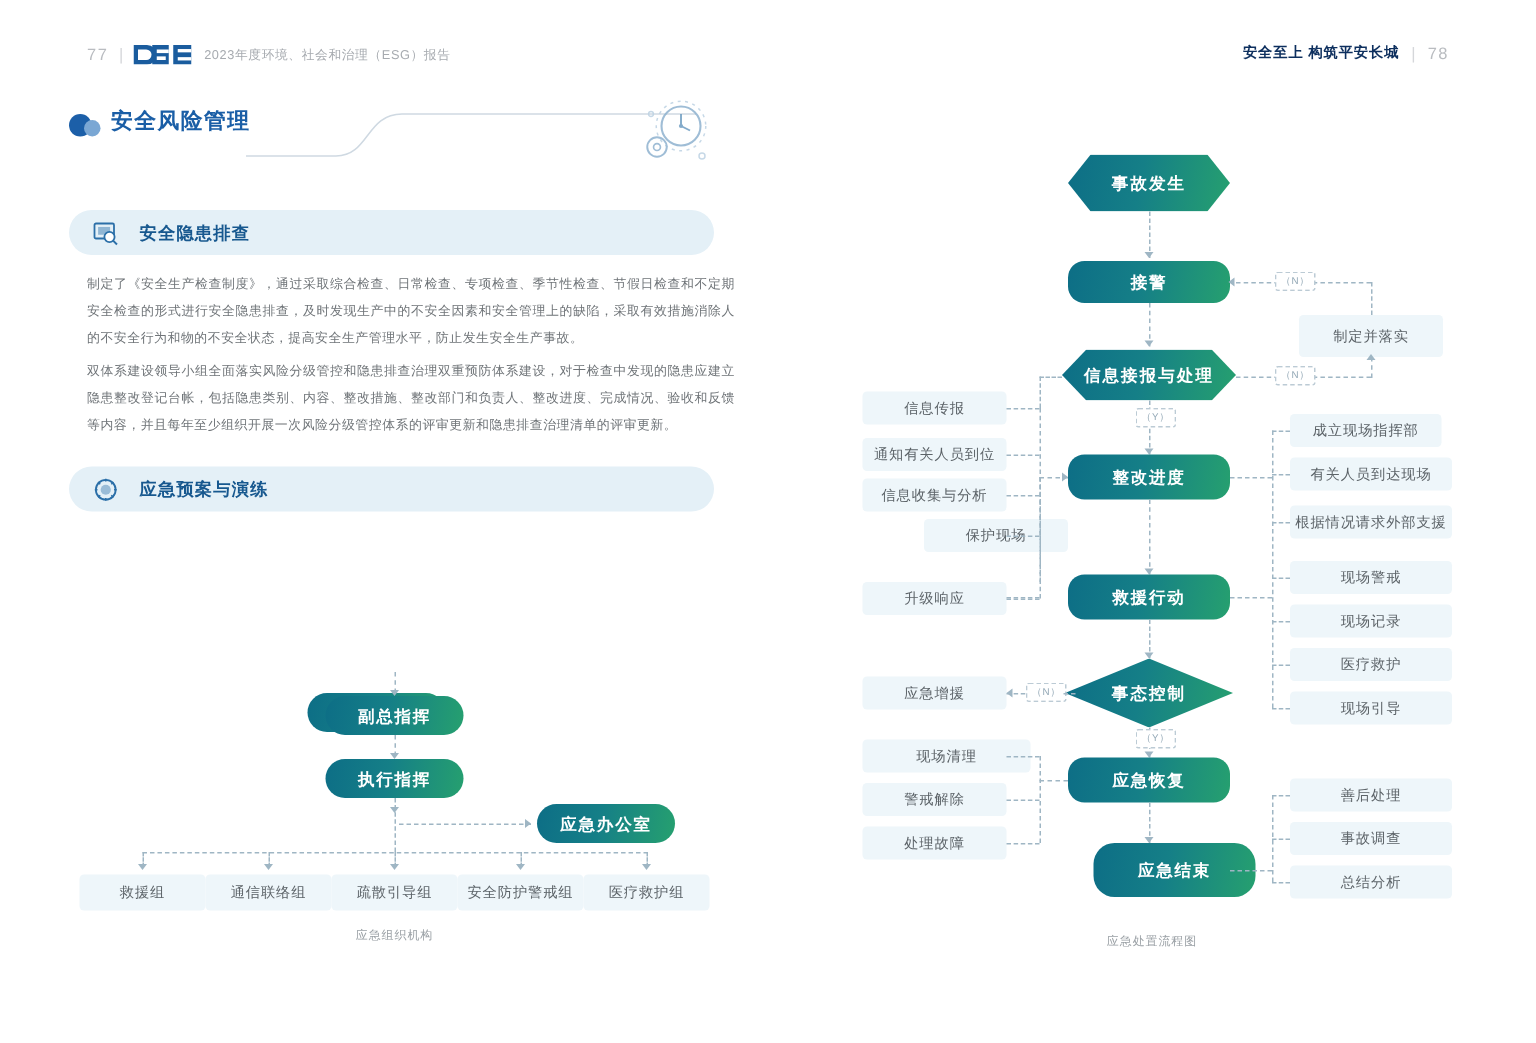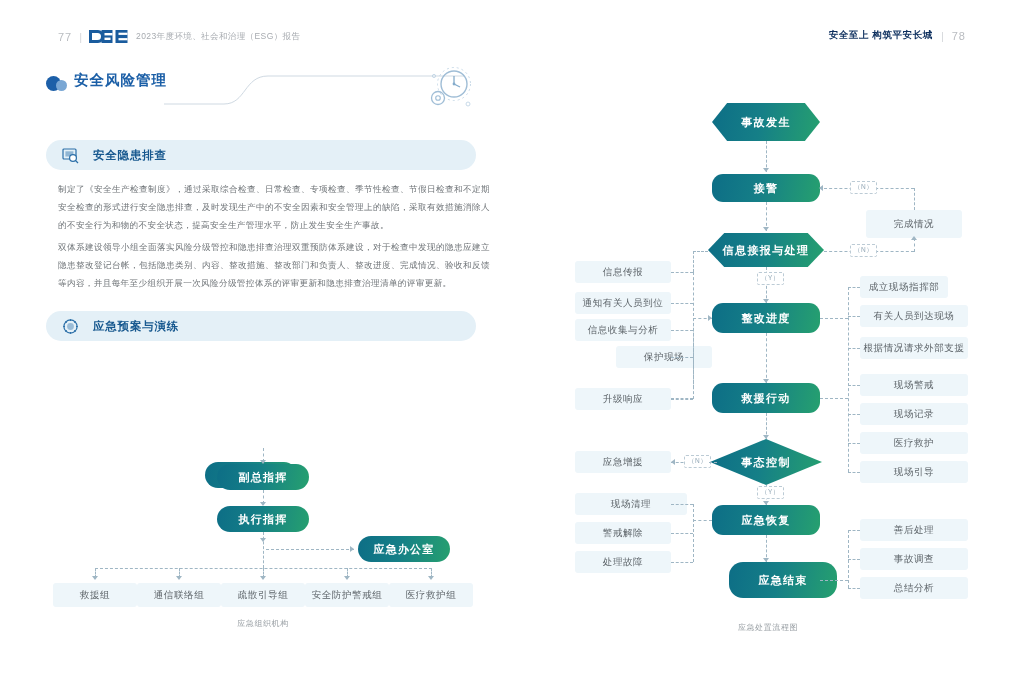--- a/index.html
+++ b/index.html
@@ -242,21 +242,21 @@
       <div class="vdash" style="left:254px; top:485px; height:20px;"></div>
       <div class="yn" style="left:245px; top:486px;">（Y）</div>
       <div class="arrow-d" style="left:251px; top:501px;"></div>
 
       <div class="gbox" style="left:200px; top:505px; width:108px; height:30px;">应急恢复</div>
       <div class="vdash" style="left:254px; top:535px; height:27px;"></div>
       <div class="arrow-d" style="left:251px; top:558px;"></div>
 
       <div class="gbox round" style="left:200px; top:562px; width:108px; height:36px;margin-left:17px;">应急结束</div>
 
-      <div class="lbox" style="left:354px; top:210px; width:96px; height:28px;">完成情况</div>
+      <div class="lbox" style="left:354px; top:210px; width:96px; height:28px;">制定并落实</div>
       <div class="vdash" style="left:402px; top:238px; height:14px;"></div>
       <div class="hdash" style="left:312px; top:251px; width:90px;"></div>
       <div class="yn" style="left:338px; top:244px;">（N）</div>
       <div class="arrow-u" style="left:399px; top:236px;"></div>
       <div class="vdash" style="left:402px; top:188px; height:22px;"></div>
       <div class="hdash" style="left:312px; top:188px; width:90px;"></div>
       <div class="yn" style="left:338px; top:181px;">（N）</div>
       <div class="arrow-l" style="left:307px; top:185px;"></div>
 
       <div class="lbox" style="left:63px; top:261px; width:96px; height:22px;">信息传报</div>
@@ -291,21 +291,21 @@
       <div class="hdash" style="left:197px; top:462px; width:8px;"></div>
 
       <div class="hdash" style="left:308px; top:398px; width:28px;"></div>
 
       <div class="vdash" style="left:181px; top:504px; height:58px;"></div>
       <div class="hdash" style="left:159px; top:504px; width:22px;"></div>
       <div class="hdash" style="left:159px; top:533px; width:22px;"></div>
       <div class="hdash" style="left:159px; top:562px; width:22px;"></div>
       <div class="hdash" style="left:181px; top:520px; width:19px;"></div>
 
-      <div class="lbox" style="left:348px; top:276px; width:88px; height:22px;">成立现场指挥部</div>
+      <div class="lbox" style="left:348px; top:276px; width:101px; height:22px;">成立现场指挥部</div>
       <div class="lbox" style="left:348px; top:305px; width:108px; height:22px;">有关人员到达现场</div>
       <div class="lbox" style="left:348px; top:337px; width:108px; height:22px;">根据情况请求外部支援</div>
       <div class="lbox" style="left:348px; top:374px; width:108px; height:22px;">现场警戒</div>
       <div class="lbox" style="left:348px; top:403px; width:108px; height:22px;">现场记录</div>
       <div class="lbox" style="left:348px; top:432px; width:108px; height:22px;">医疗救护</div>
       <div class="lbox" style="left:348px; top:461px; width:108px; height:22px;">现场引导</div>
       <div class="lbox" style="left:348px; top:519px; width:108px; height:22px;">善后处理</div>
       <div class="lbox" style="left:348px; top:548px; width:108px; height:22px;">事故调查</div>
       <div class="lbox" style="left:348px; top:577px; width:108px; height:22px;">总结分析</div>
 

